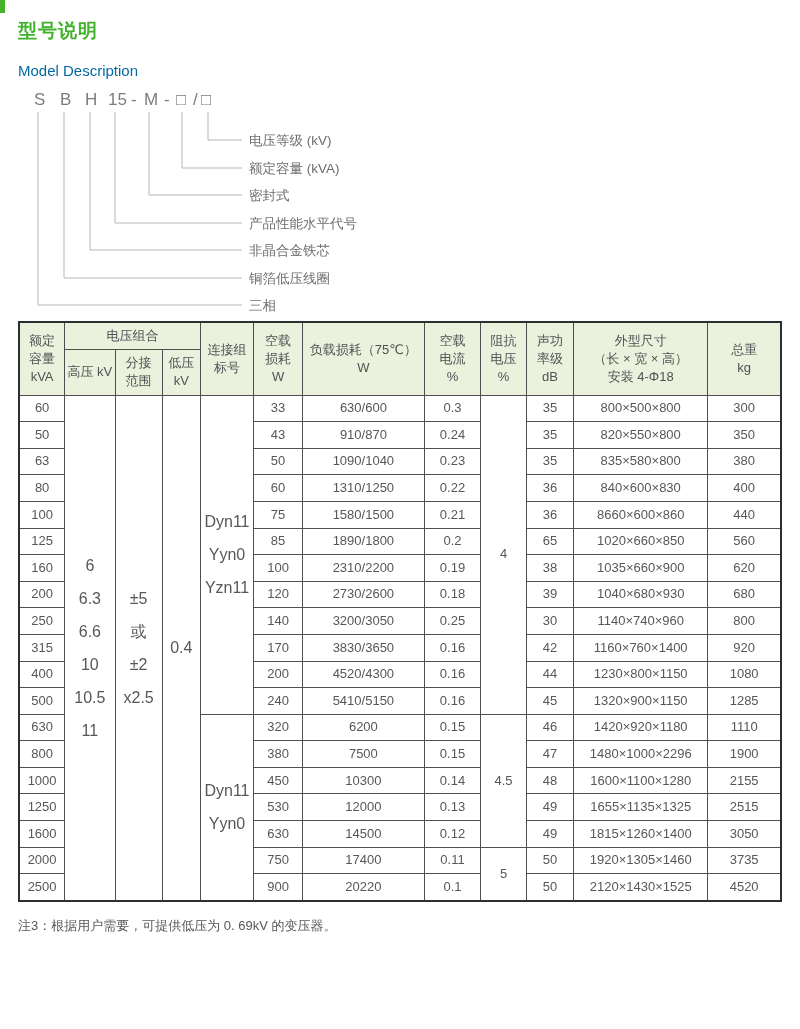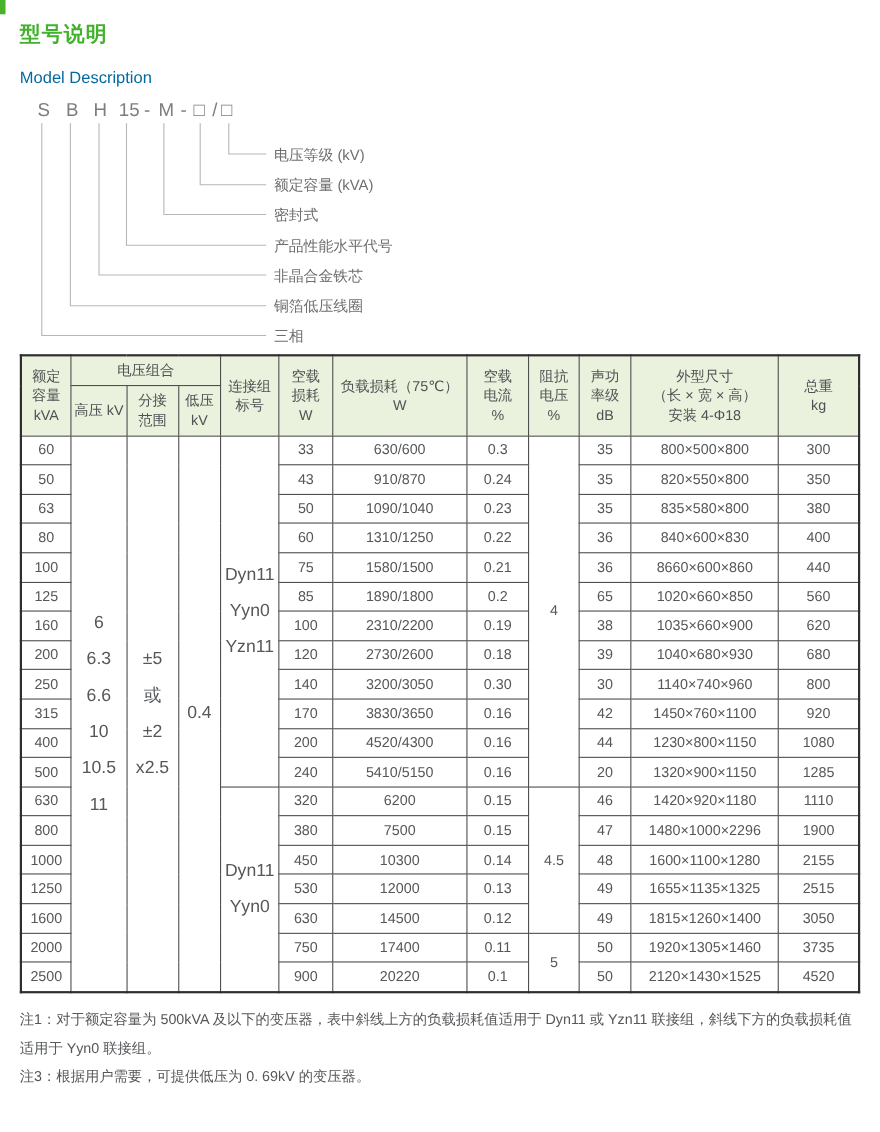--- a/index.html
+++ b/index.html
@@ -215,49 +215,49 @@
           <td>2730/2600</td>
           <td>0.18</td>
           <td>39</td>
           <td>1040×680×930</td>
           <td>680</td>
         </tr>
         <tr>
           <td>250</td>
           <td>140</td>
           <td>3200/3050</td>
-          <td>0.30</td>
+          <td>0.25</td>
           <td>30</td>
           <td>1140×740×960</td>
           <td>800</td>
         </tr>
         <tr>
           <td>315</td>
           <td>170</td>
           <td>3830/3650</td>
           <td>0.16</td>
           <td>42</td>
-          <td>1450×760×1100</td>
+          <td>1160×760×1400</td>
           <td>920</td>
         </tr>
         <tr>
           <td>400</td>
           <td>200</td>
           <td>4520/4300</td>
           <td>0.16</td>
           <td>44</td>
           <td>1230×800×1150</td>
           <td>1080</td>
         </tr>
         <tr>
           <td>500</td>
           <td>240</td>
           <td>5410/5150</td>
           <td>0.16</td>
-          <td>20</td>
+          <td>45</td>
           <td>1320×900×1150</td>
           <td>1285</td>
         </tr>
         <tr>
           <td>630</td>
           <td class="stack" rowspan="7">
             <div>Dyn11</div>
             <div>Yyn0</div>
           </td>
           <td>320</td>
@@ -320,17 +320,16 @@
           <td>20220</td>
           <td>0.1</td>
           <td>50</td>
           <td>2120×1430×1525</td>
           <td>4520</td>
         </tr>
       </tbody>
   </table>
 
   <div class="notes">
-      <p>注1：对于额定容量为 500kVA 及以下的变压器，表中斜线上方的负载损耗值适用于 Dyn11 或 Yzn11 联接组，斜线下方的负载损耗值适用于 Yyn0 联接组。</p>
       <p>注3：根据用户需要，可提供低压为 0. 69kV 的变压器。</p>
     </div>
 
 </div>
 
 </body></html>

